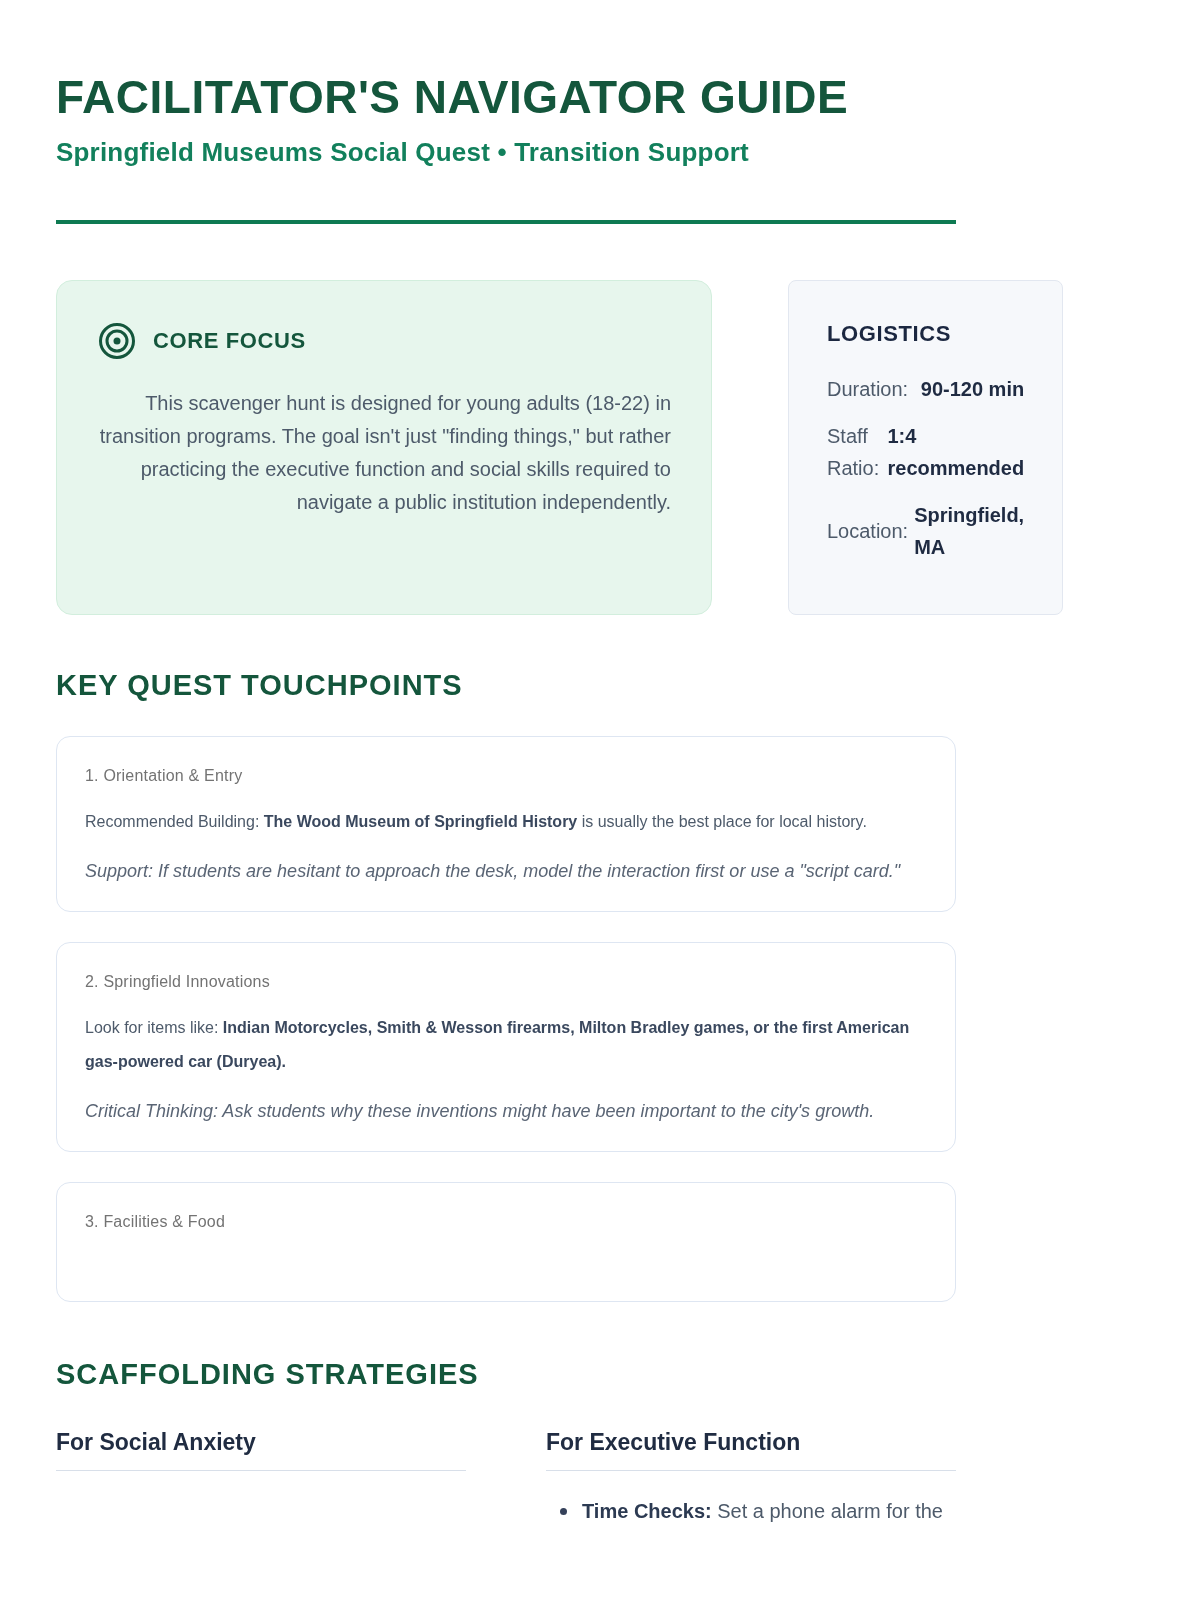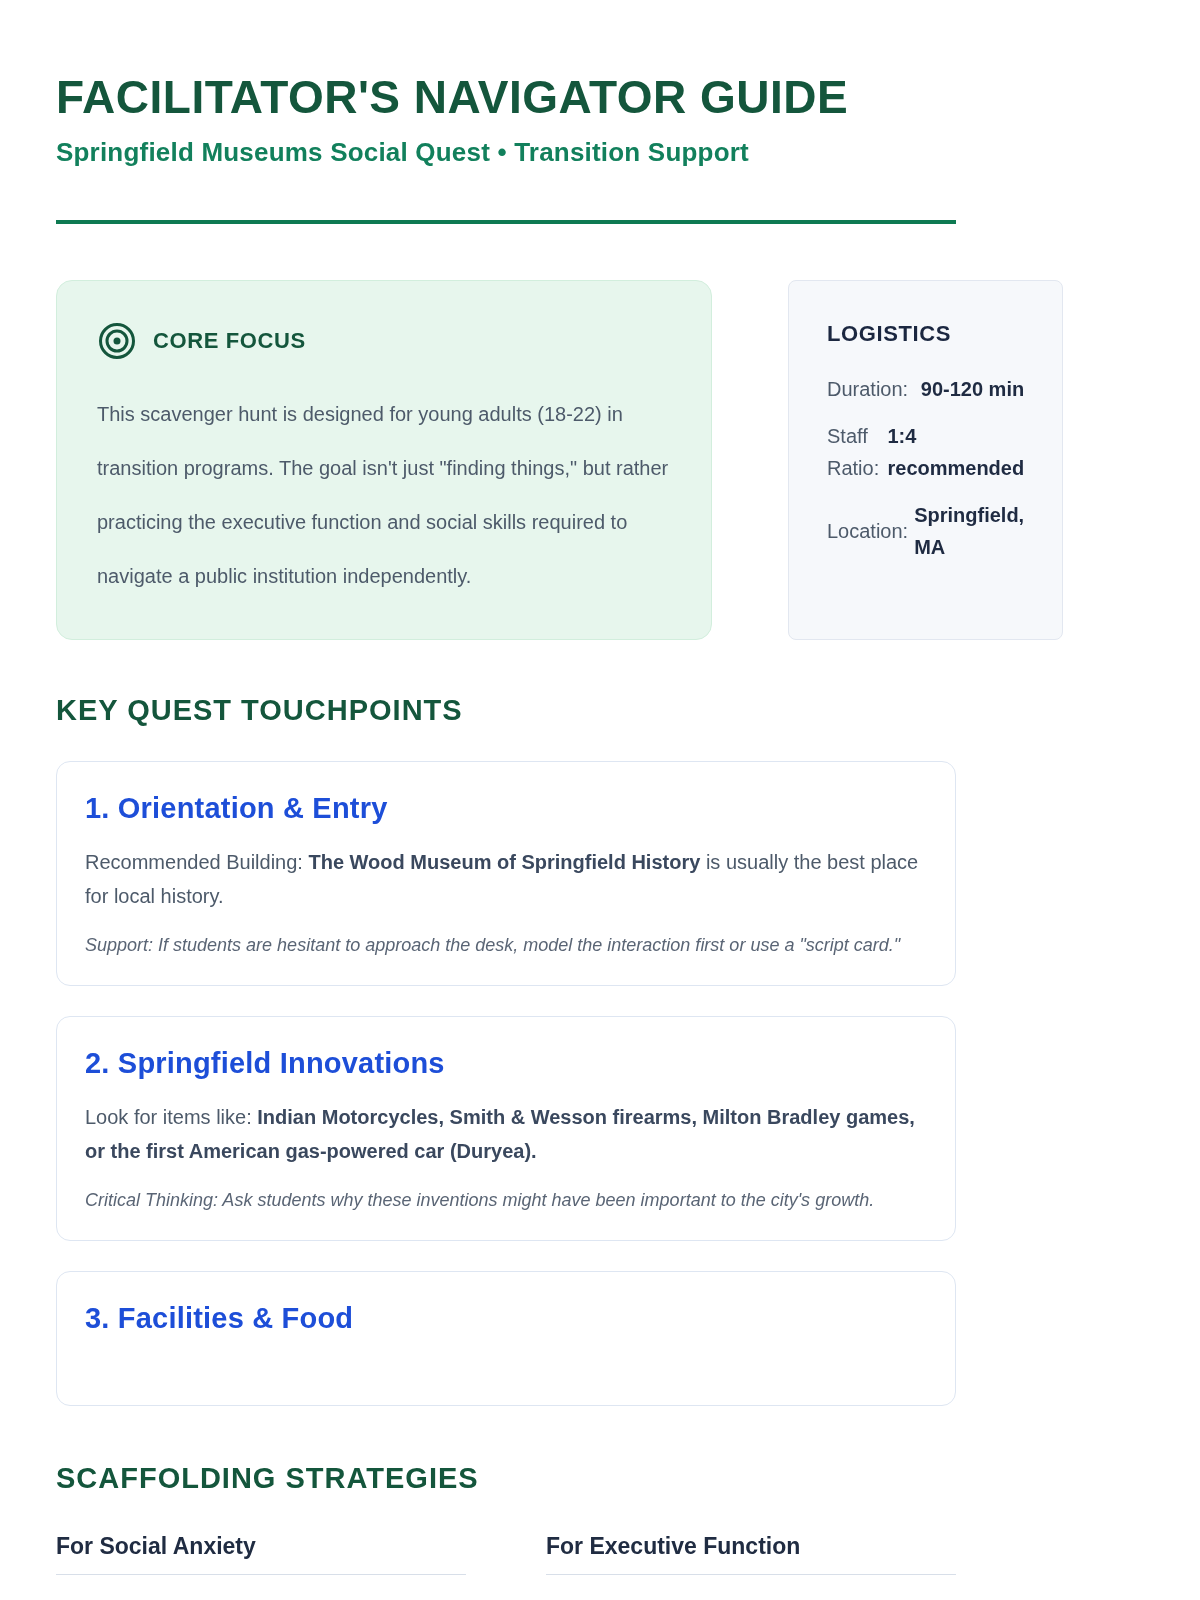--- a/index.html
+++ b/index.html
@@ -11,33 +11,33 @@
   .title { font-size:46px; font-weight:bold; letter-spacing:.5px; color:#14563c; line-height:1.1; margin-bottom:14px; }
   .subtitle { font-size:26px; font-weight:bold; color:#12805c; letter-spacing:.2px; margin-bottom:52px; }
   .rule { height:4px; background:#0e7a52; border:none; margin-bottom:56px; }
 
   
   .top-grid { display:grid; grid-template-columns:656px 1fr; gap:76px; margin-bottom:54px; }
   .core-box { background:#e7f6ed; border:1px solid #d2eedd; border-radius:16px; padding:40px 40px 36px 40px; }
   .core-head { display:flex; align-items:center; gap:16px; }
   .core-head svg { display:block; }
   .box-heading { font-size:22px; font-weight:bold; letter-spacing:.6px; color:#14563c;text-align:center; }
-  .core-body { margin-top:26px; font-size:20px; line-height:54px; color:#4d5a6a; }
+  .core-body { margin-top:26px; font-size:20px; line-height:33px; color:#4d5a6a;text-align:right; }
 
   .log-box { background:#f6f8fb; border:1px solid #e2e7f0; border-radius:8px; padding:40px 38px 36px 38px; }
   .log-heading { font-size:22px; font-weight:bold; letter-spacing:.6px; color:#1b2740; margin-bottom:26px; }
   .log-row { display:flex; justify-content:space-between; gap:6px; margin-bottom:15px; font-size:20px; line-height:32px;align-items:center; }
   .log-label { color:#4d5a6a; max-width:100px; }
   .log-value { font-weight:bold; color:#1f2b42; max-width:176px; text-align:left; }
 
   
   .section-heading { font-size:29px; font-weight:bold; letter-spacing:1px; color:#14563c; margin-bottom:34px; }
   .cards .card { background:#ffffff; border:1.5px solid #dee6f2; border-radius:14px; padding:30px 28px 26px 28px; margin-bottom:30px; }
-  .card-title { font-size:29px; font-weight:bold; color:#1d4ed8; letter-spacing:.2px; margin-bottom:20px; }
-  .card-body { font-size:20px; line-height:34px; color:#4d5a6a; }
+  .card-title { font-size:16px; font-weight:normal; color:#737373; letter-spacing:.2px; margin-bottom:20px; }
+  .card-body { font-size:16px; line-height:34px; color:#4d5a6a; }
   .card-body .b { font-weight:bold; color:#3a485e; }
   .card-note { font-size:18px; font-style:italic; color:#5a6575; margin-top:18px; line-height:28px; }
   .spacer-lg { height:24px; }
 
   
   .strategies { margin-top:56px; }
   .cols { display:grid; grid-template-columns:1fr 1fr; gap:80px; margin-top:38px; }
   .col-title { font-size:23px; font-weight:bold; color:#202c42; padding-bottom:14px; border-bottom:1.5px solid #d8dfe9; }
   .col ul { list-style:none; margin-top:24px; padding-left:10px; }
   .col li { font-size:20px; line-height:32px; color:#4d5a6a; padding-left:26px; position:relative; }

